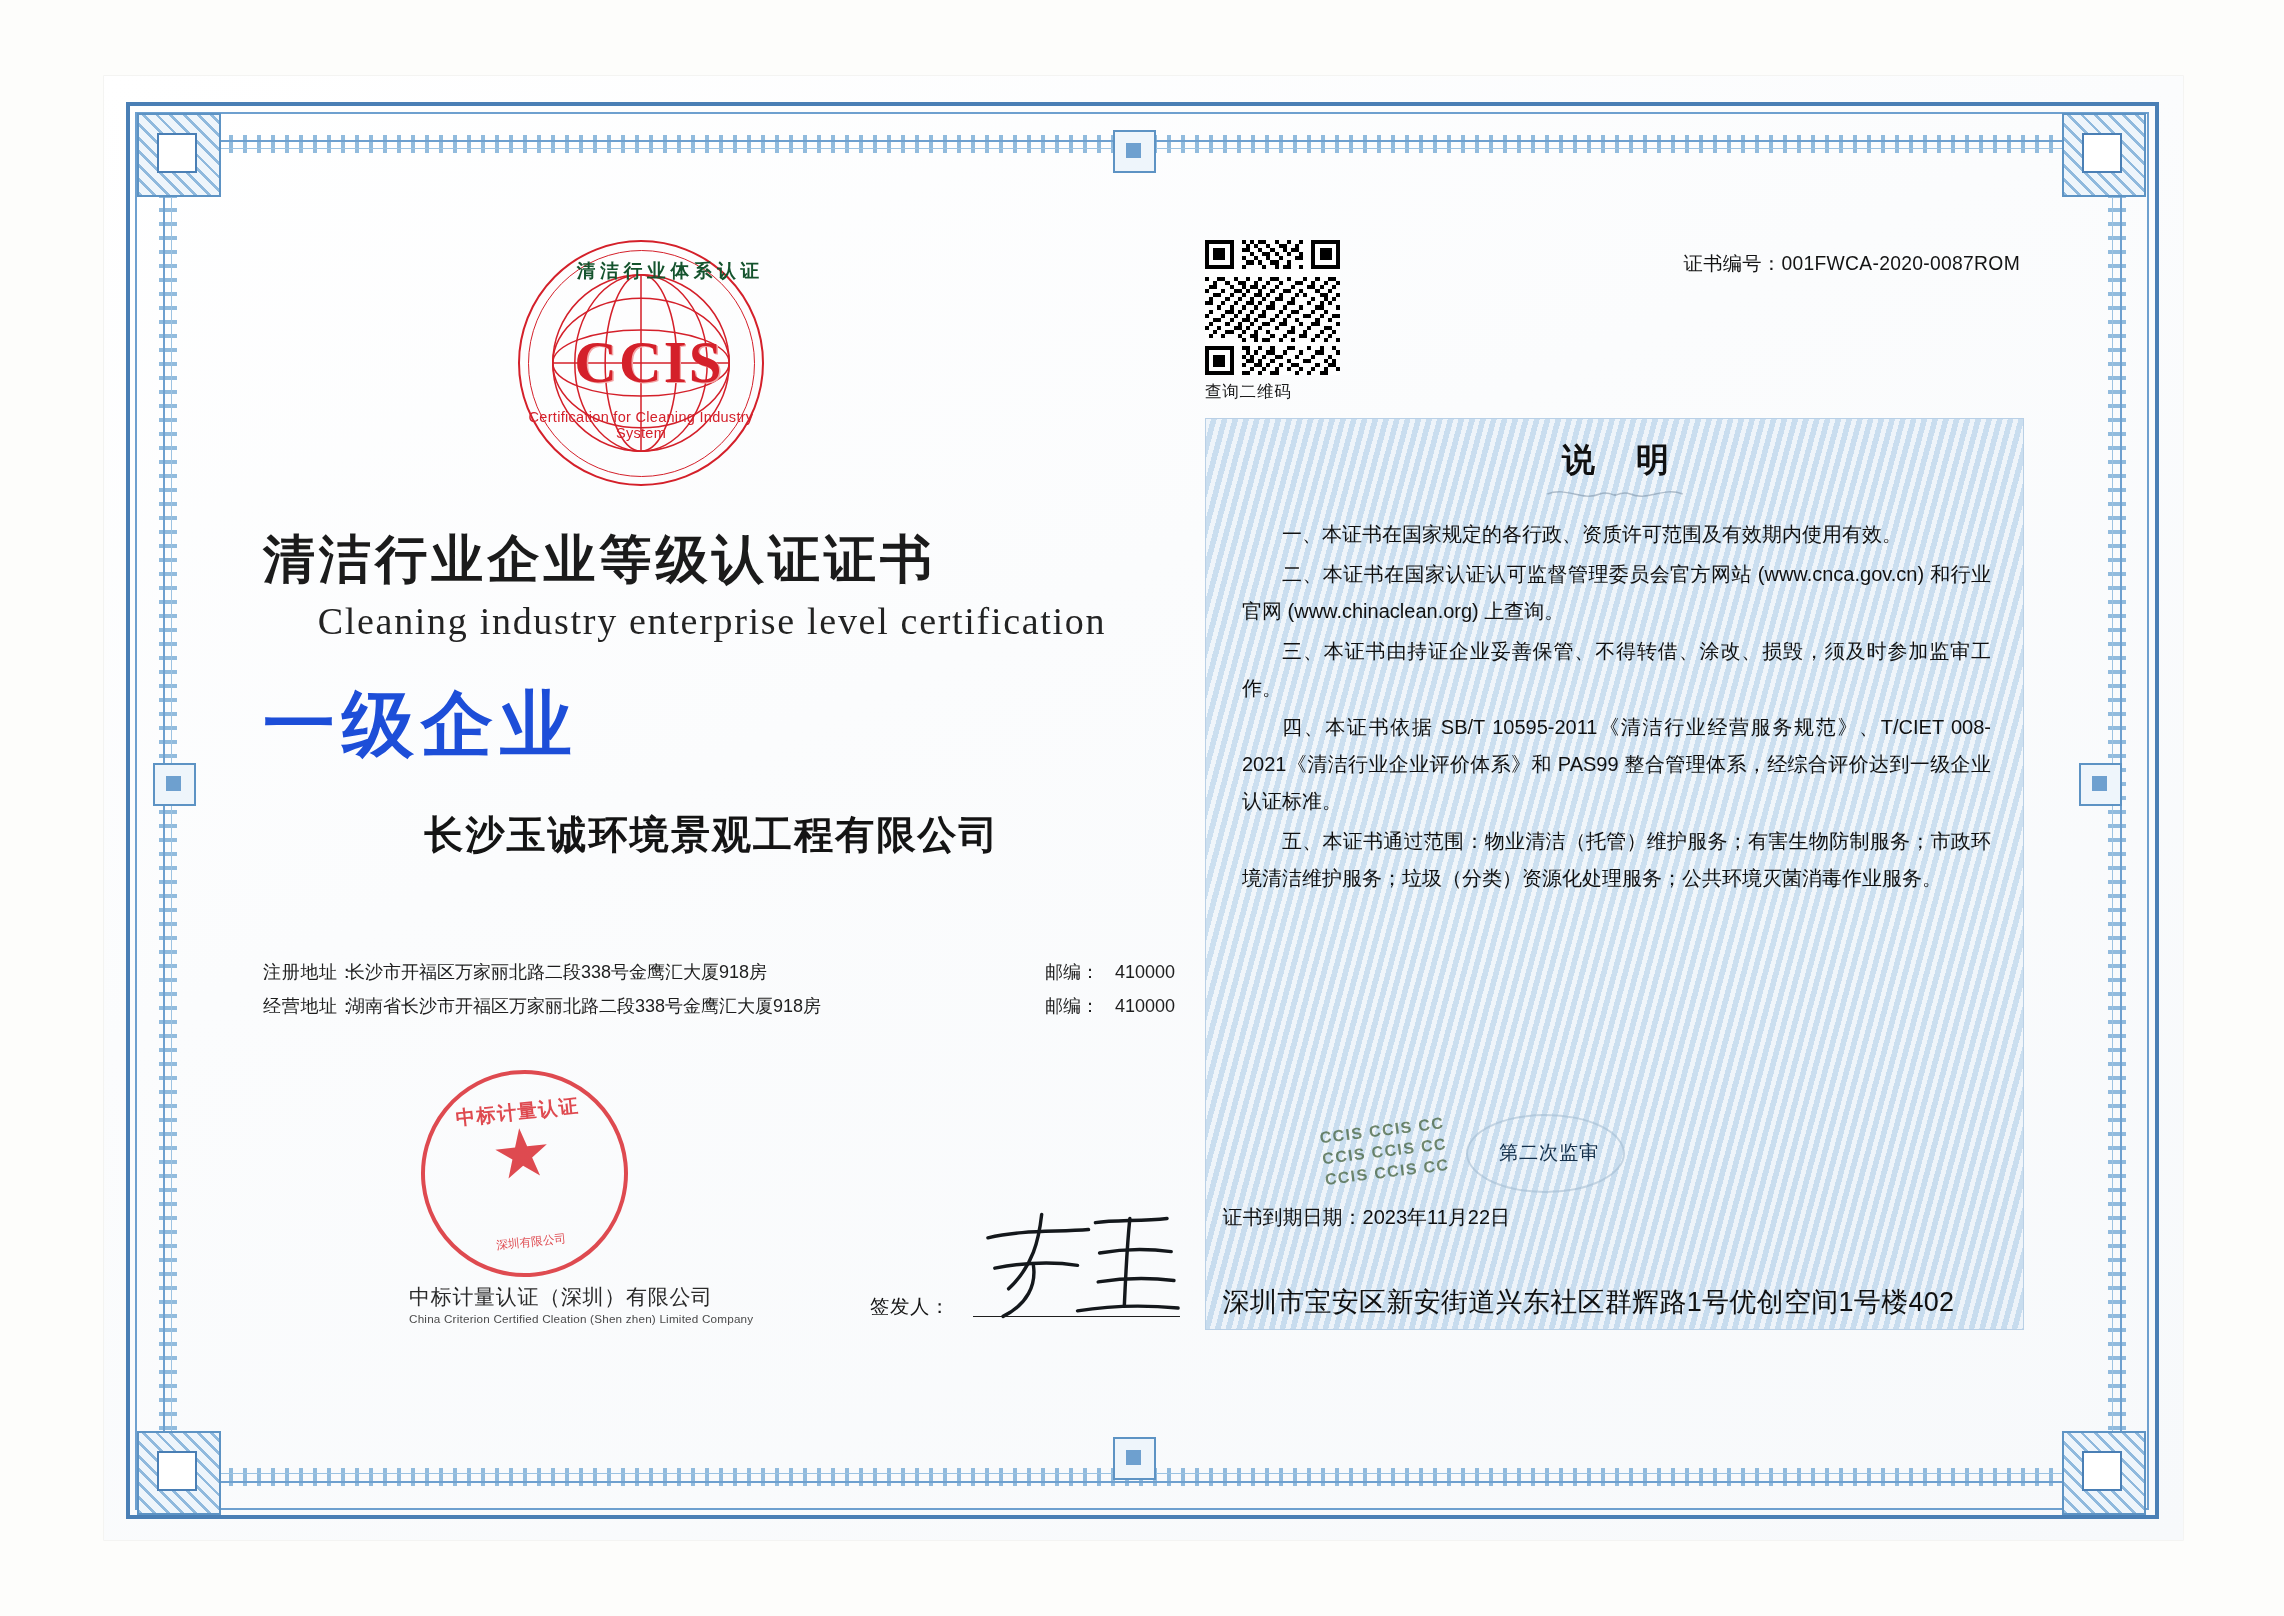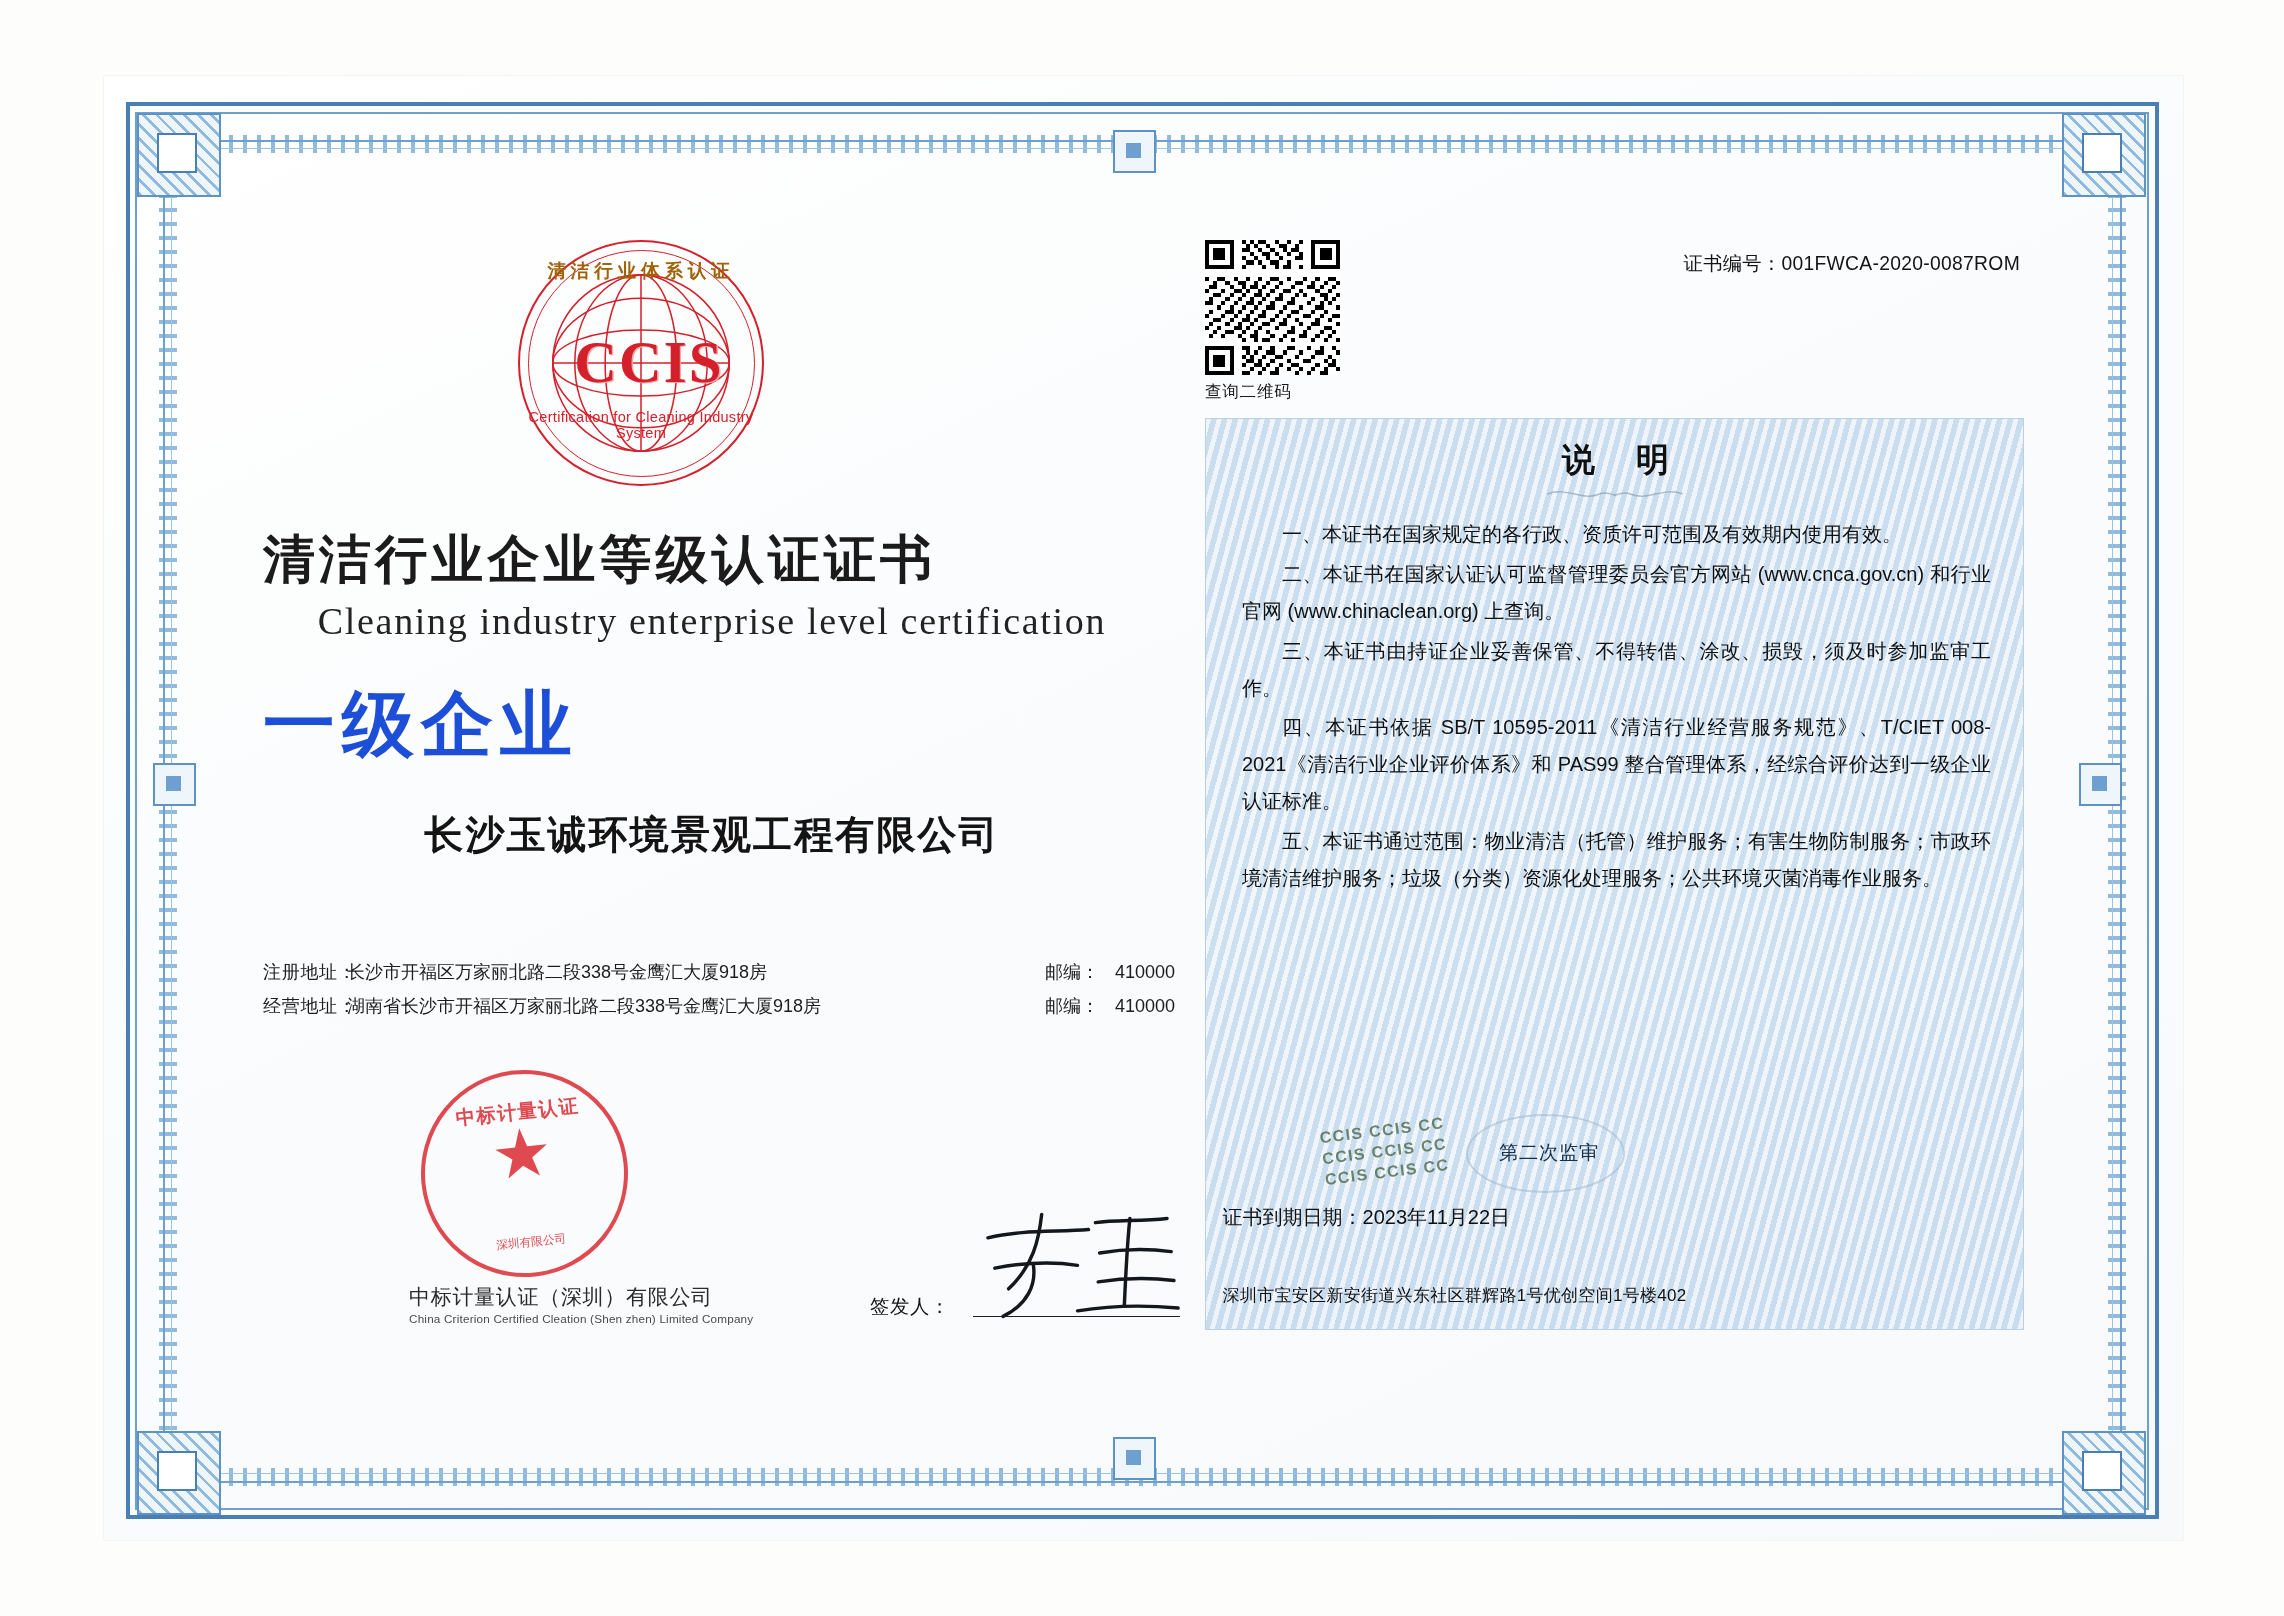--- a/index.html
+++ b/index.html
@@ -172,24 +172,24 @@
     font-size: 59px;
     letter-spacing: 2.1px;
     color: #d4202a;
     text-shadow: 1.4px 1.4px 0 #f3a7a7;
     padding-left: 8px;
   }
   .logo-top-cn {
     position: absolute;
     left: 0; top: 18px;
     width: 246px;
-    text-align: center;
+    text-align: right;
     font-size: 18.6px;
     letter-spacing: 4.8px;
-    color: #a16207;
+    color: #14532d;
     font-weight: bold;
   }
   .logo-bottom-en {
     position: absolute;
     left: 0; top: 169px;
     width: 246px;
     text-align: center;
     font-size: 14.5px;
     color: #d4202a;
     letter-spacing: 0.3px;
@@ -482,21 +482,21 @@
     margin-bottom: 11px;
     white-space: nowrap;
   }
   .date-cell-a { width: 414px; flex: none; }
   .date-cell-b { flex: 1 1 auto; }
   .issuer-addr {
     position: absolute;
     left: 16.6px;
     top: 865px;
     width: 801px;
-    font-size: 17px;
+    font-size: 27px;
     color: #101010;
     letter-spacing: 0.3px;
   }
 </style>
 </head>
 <body>
 
 <div class="page">
   <div class="paper"></div>
 

